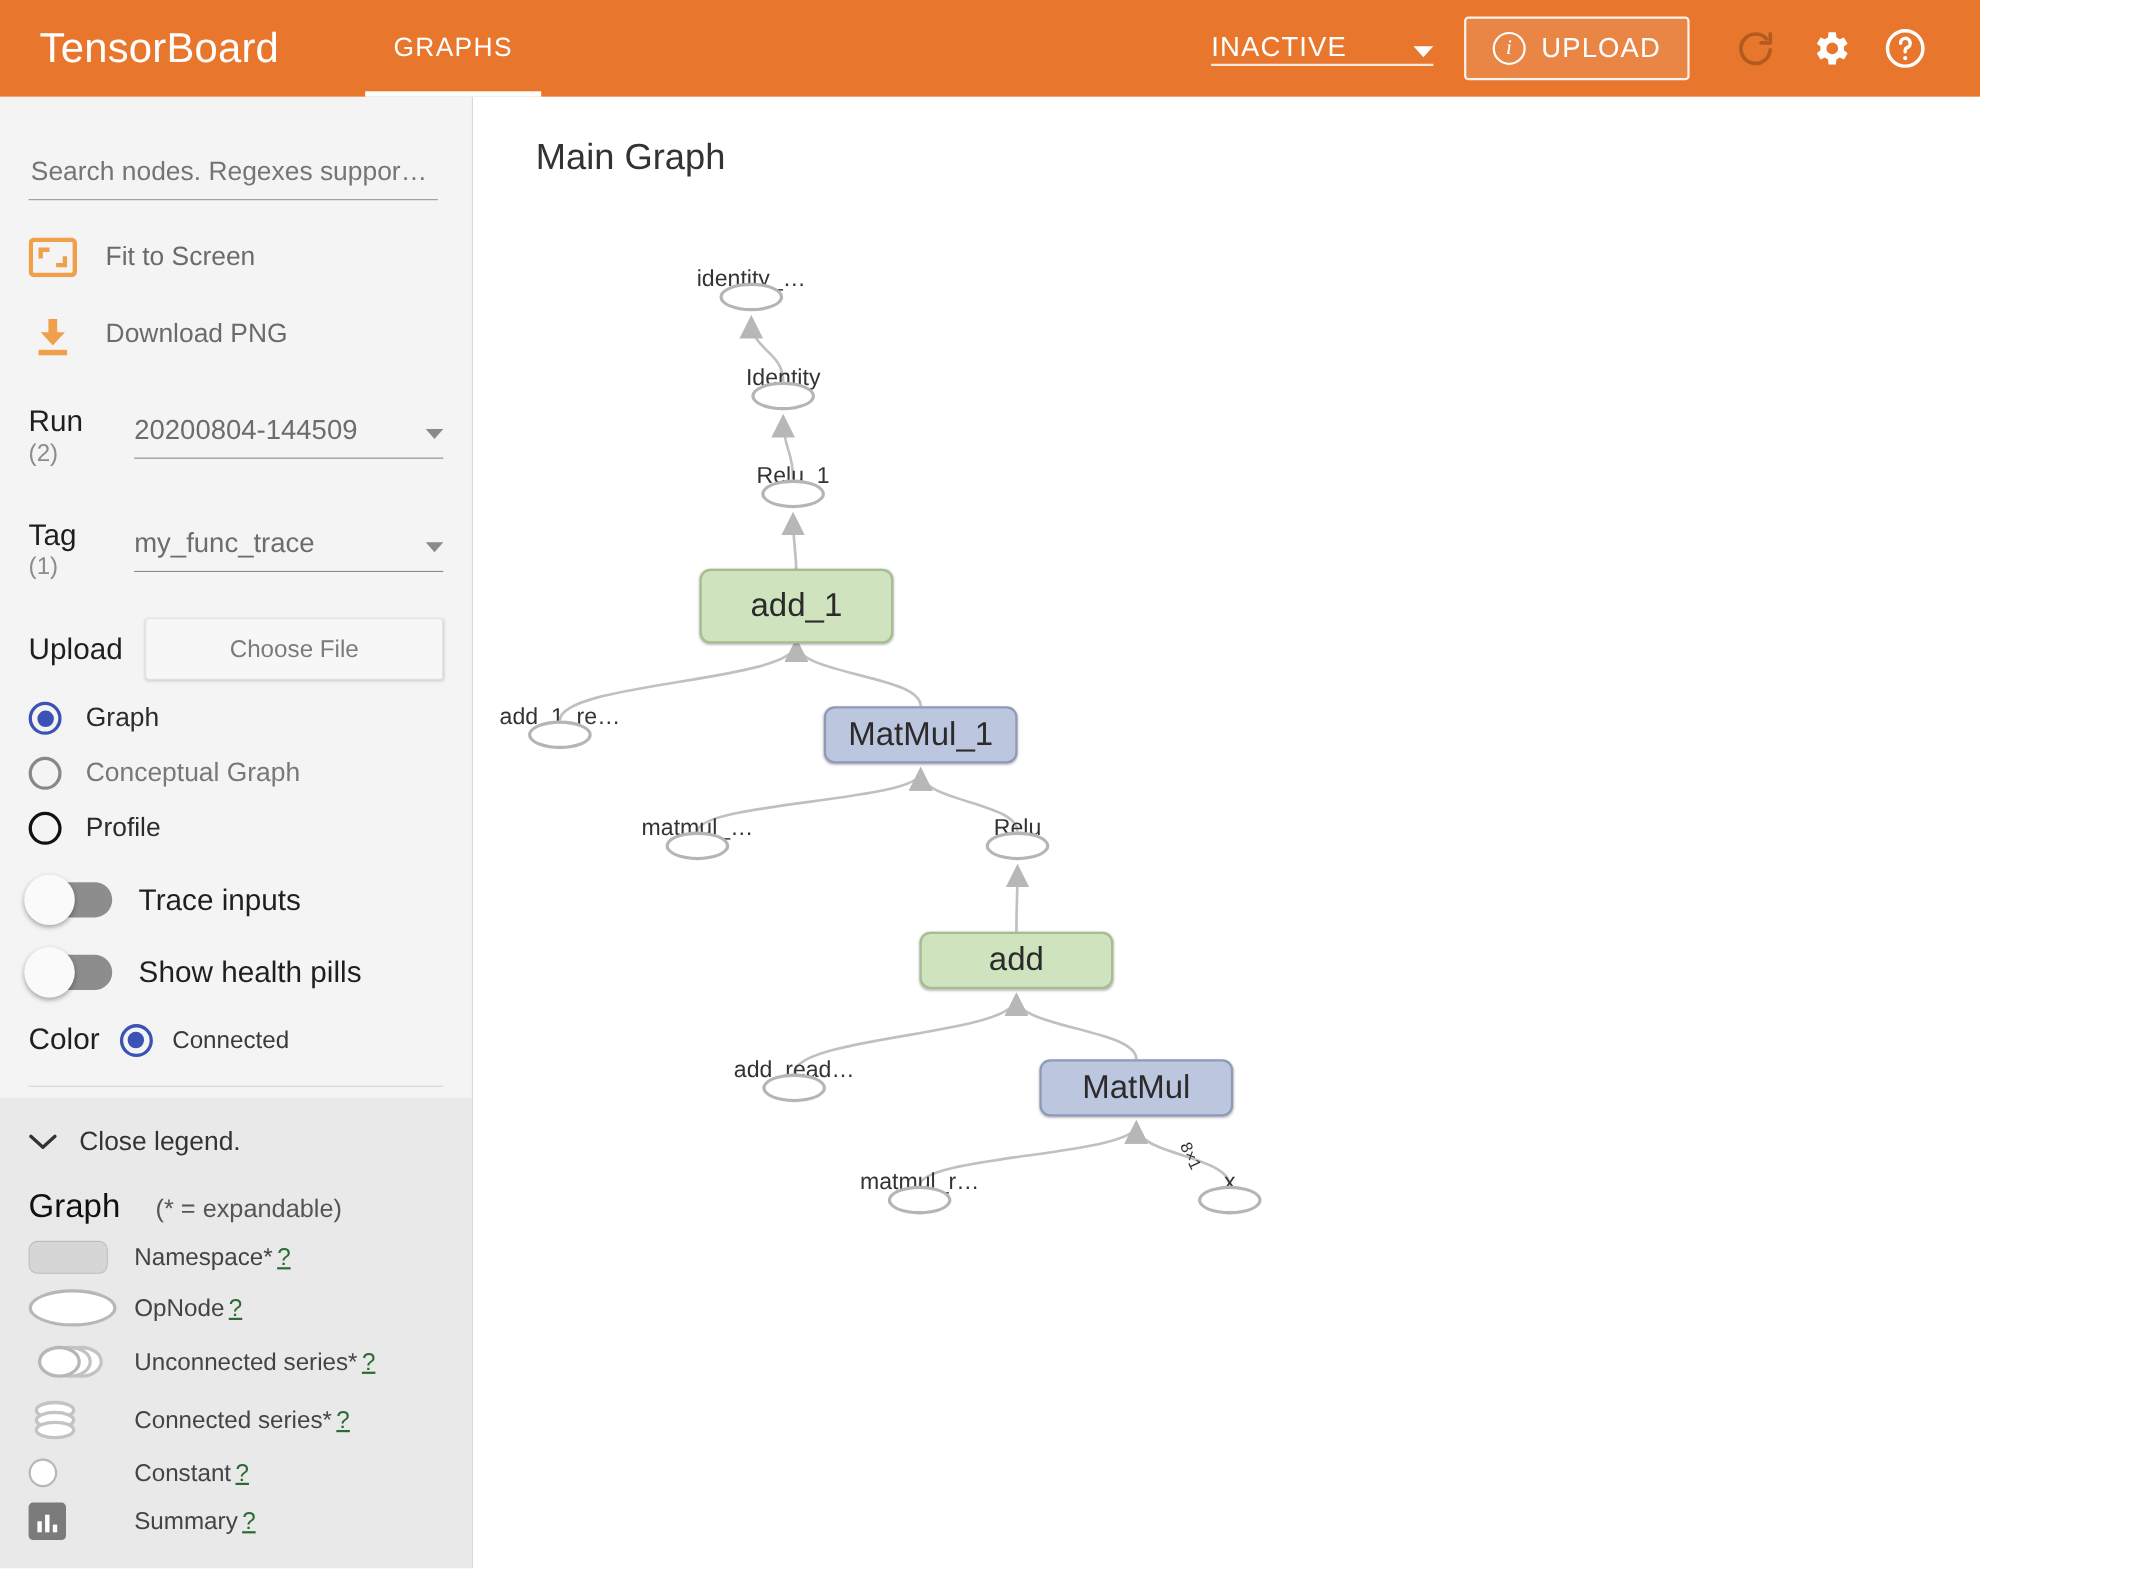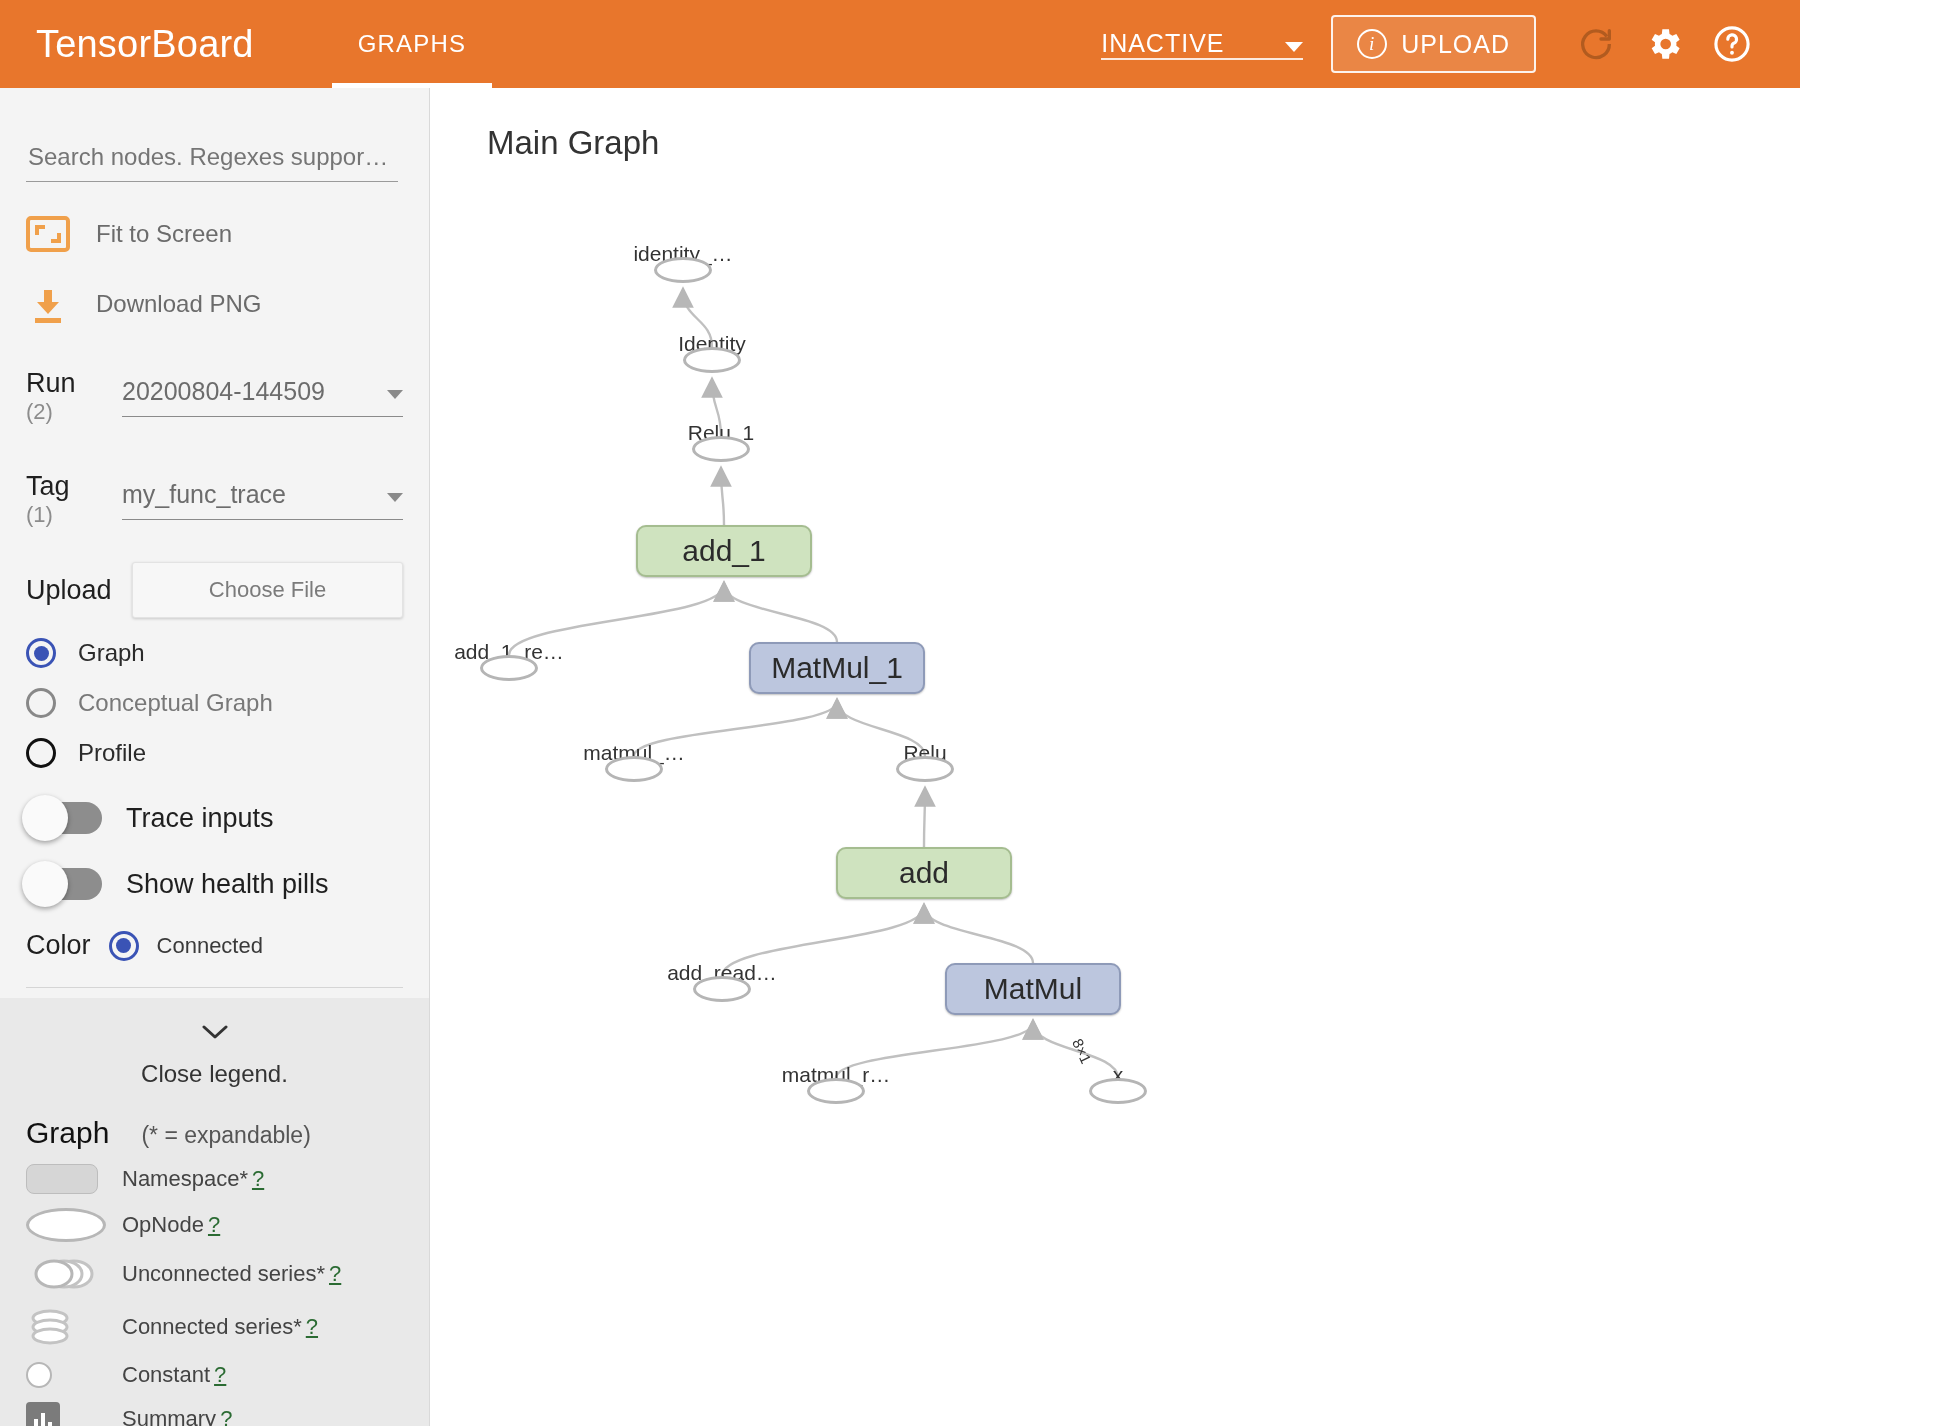--- a/index.html
+++ b/index.html
@@ -149,21 +149,21 @@
   .toggle-label { font-size: 27px; color: #1f1f1f; }
 
   .color-row { display: flex; align-items: center; gap: 18px; margin-top: 30px; }
   .color-label { font-size: 27px; color: #1f1f1f; }
   .color-opt { font-size: 22px; color: #3a3a3a; }
 
   .sb-divider { height: 1px; background: #d5d5d5; margin-top: 26px; }
 
   
   .legend { background: #e9e9e9; padding: 26px; height: 100%; }
-  .legend-close { display: flex; align-items: center; gap: 20px; cursor: pointer; flex-direction: column; }
+  .legend-close { display: flex; align-items: center; gap: 20px; cursor: pointer; }
   .legend-close .txt { font-size: 24px; color: #333; }
   .legend-head { display: flex; align-items: baseline; gap: 32px; margin-top: 28px; }
   .legend-head .t { font-size: 30px; color: #111; }
   .legend-head .s { font-size: 23px; color: #555; }
   .legend-item { display: flex; align-items: center; margin-top: 14px; }
   .legend-swatch { width: 96px; display: flex; align-items: center; justify-content: flex-start; }
   .legend-txt { font-size: 22px; color: #444; }
   .qmark { color: #2b6b33; text-decoration: underline; cursor: pointer; margin-left: 4px; }
 
   .ns-shape { width: 72px; height: 30px; border-radius: 8px; background: #d6d6d6; border: 1.5px solid #bdbdbd; }
@@ -441,21 +441,21 @@
         </div>
         <div class="gnode">
           <div class="gnode-label" style="left: 281px; top: 244px;">Identity</div>
           <div class="oval" style="left: 281px; top: 259px; width: 58px; height: 26px;"></div>
         </div>
         <div class="gnode">
           <div class="gnode-label" style="left: 290px; top: 333px;">Relu_1</div>
           <div class="oval" style="left: 290px; top: 348px; width: 58px; height: 26px;"></div>
         </div>
         <div class="gnode">
-          <div class="boxnode green" style="left: 293px; top: 463px; width: 176px; height: 52px;">add_1</div>
+          <div class="boxnode green" style="left: 293px; top: 463px; width: 176px; height: 68px;">add_1</div>
         </div>
         <div class="gnode">
           <div class="gnode-label" style="left: 78px; top: 552px;">add_1_re…</div>
           <div class="oval" style="left: 78px; top: 567px; width: 58px; height: 26px;"></div>
         </div>
         <div class="gnode">
           <div class="boxnode blue" style="left: 406px; top: 580px; width: 176px; height: 52px;">MatMul_1</div>
         </div>
         <div class="gnode">
           <div class="gnode-label" style="left: 203px; top: 653px;">matmul_…</div>

